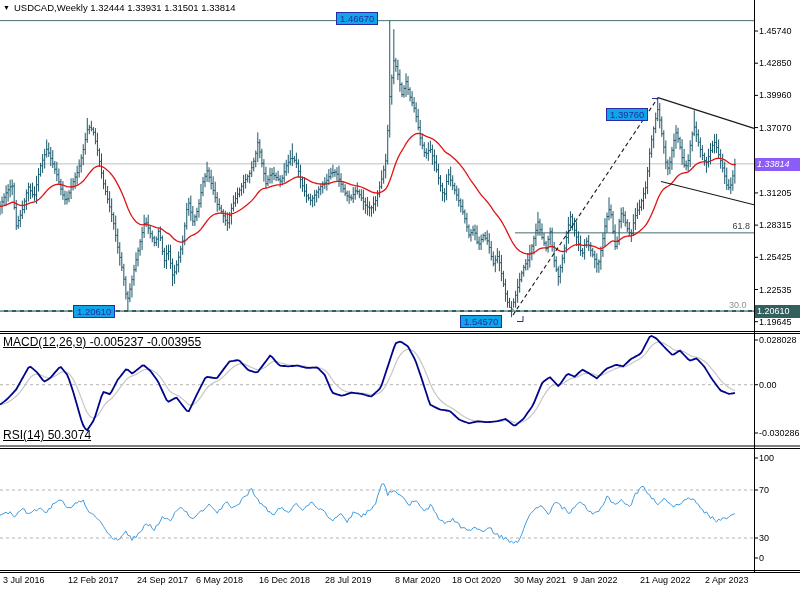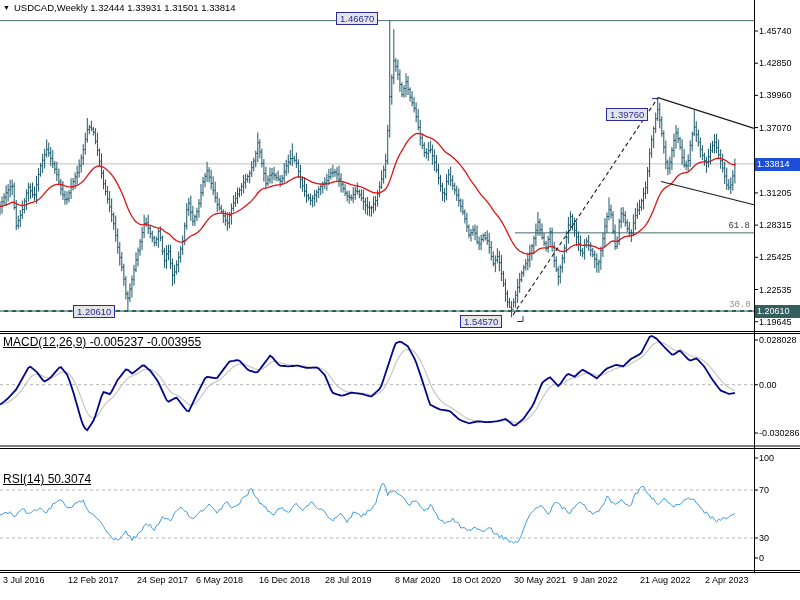--- a/index.html
+++ b/index.html
@@ -5,33 +5,33 @@
   html,body{margin:0;padding:0;background:#fff;}
   #app{position:relative;width:800px;height:600px;background:#fff;overflow:hidden;
        font-family:"Liberation Sans",sans-serif;-webkit-font-smoothing:none;}
   #chart-svg{position:absolute;left:0;top:0;}
   .ov{position:absolute;white-space:nowrap;}
   #title-row{left:3px;top:2px;font-size:9.5px;color:#000;}
   #title-row .tri{font-size:7px;vertical-align:1px;margin-right:4px;}
   #watermark{left:152px;top:52px;font-size:26px;color:#c7c7cf;letter-spacing:0;}
   .panel-hdr{font-size:12px;color:#000;text-decoration:underline;}
   #hdr-macd{left:3px;top:335px;}
-  #hdr-rsi{left:3px;top:472px;}
+  #hdr-rsi{left:3px;top:428px;}
   .lbl-box{font-size:9.5px;line-height:11px;height:11px;padding:0 3px;
-           border:1px solid #2a2aa4;color:#2a2aa4;background:#e5e5e5;}
+           border:1px solid #2a2aa4;color:#2a2aa4;background:#0ea5e9;}
   #box-14667{left:336px;top:12px;}
   #box-13976{left:606px;top:92px;margin-top:16px;}
   #box-12061{left:73px;top:305px;}
   #box-12005{left:460px;top:315px;}
-  .fib-lbl{font-size:9px;font-family:Liberation Mono, monospace;}
+  .fib-lbl{font-size:9px;}
   #fib618{left:722px;top:221px;width:28px;text-align:right;color:#3c3c3c;}
   #fib500{left:729px;top:300px;color:#909090;}
   .axis-box{font-size:9px;line-height:13px;height:13px;width:44px;text-align:left;
             padding-left:2px;color:#fff;}
-  #cur-price{left:755px;top:158px;background:#1d4ed8;}
+  #cur-price{left:755px;top:158px;background:#8b5cf6;font-style:italic;}
   #axis-12061{left:755px;top:305px;background:#33605f;}
 </style>
 </head>
 <body>
 
 <div id="app">
   <svg id="chart-svg" width="800" height="600">
       <line x1="0" y1="163.8556399999999" x2="754.5" y2="163.8556399999999" stroke="#c0c0c0" stroke-width="1"></line>
       <line x1="0" y1="20.63980000000015" x2="754.5" y2="20.63980000000015" stroke="#4a6f6f" stroke-width="1"></line>
       <line x1="0" y1="310.9482000000001" x2="754.5" y2="310.9482000000001" stroke="#2e5f5f" stroke-width="2"></line>

